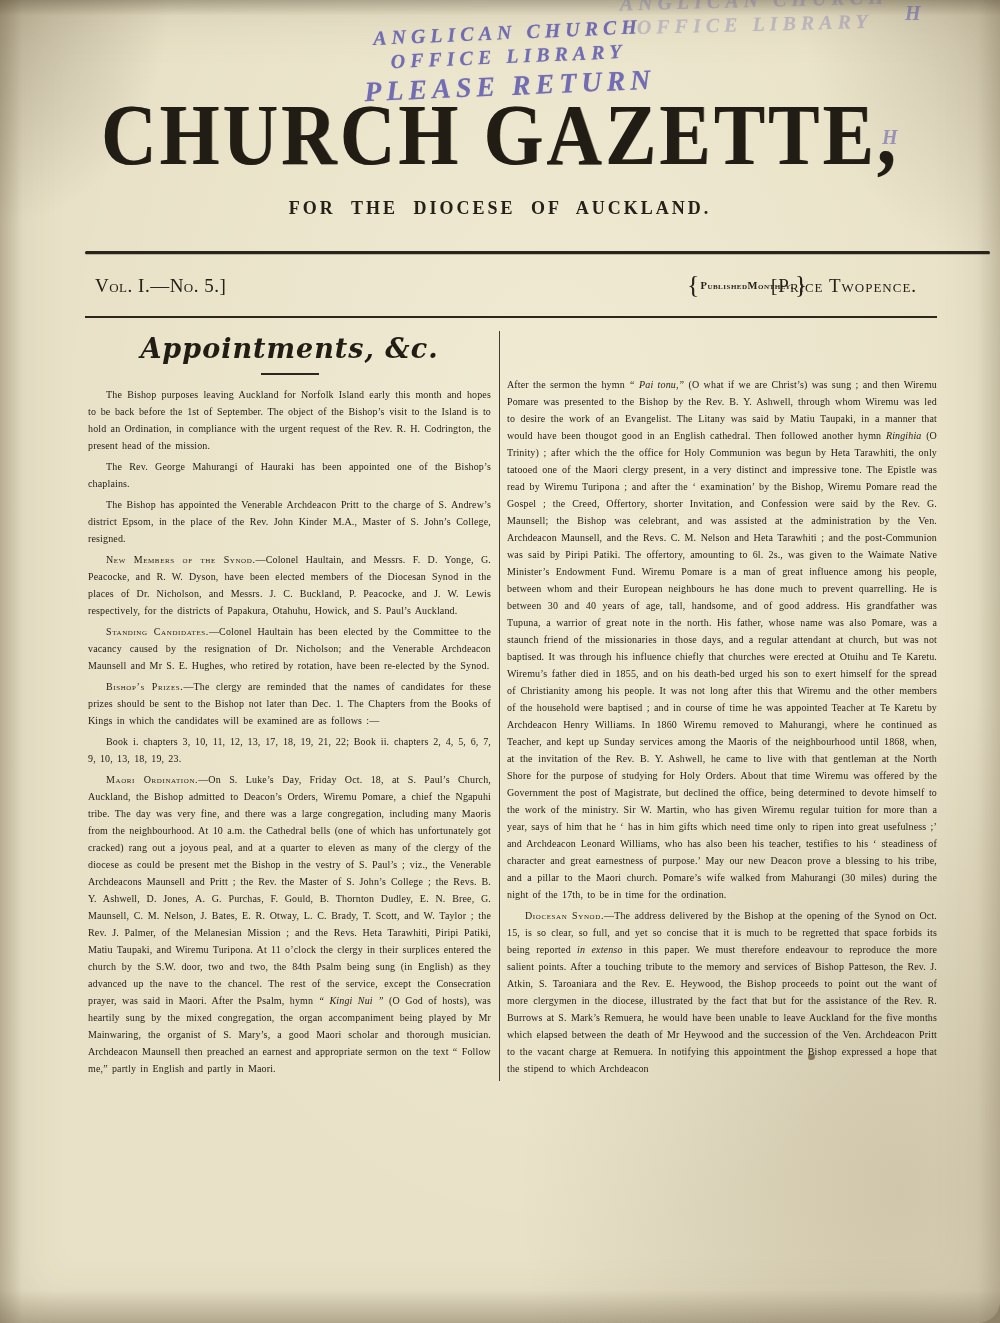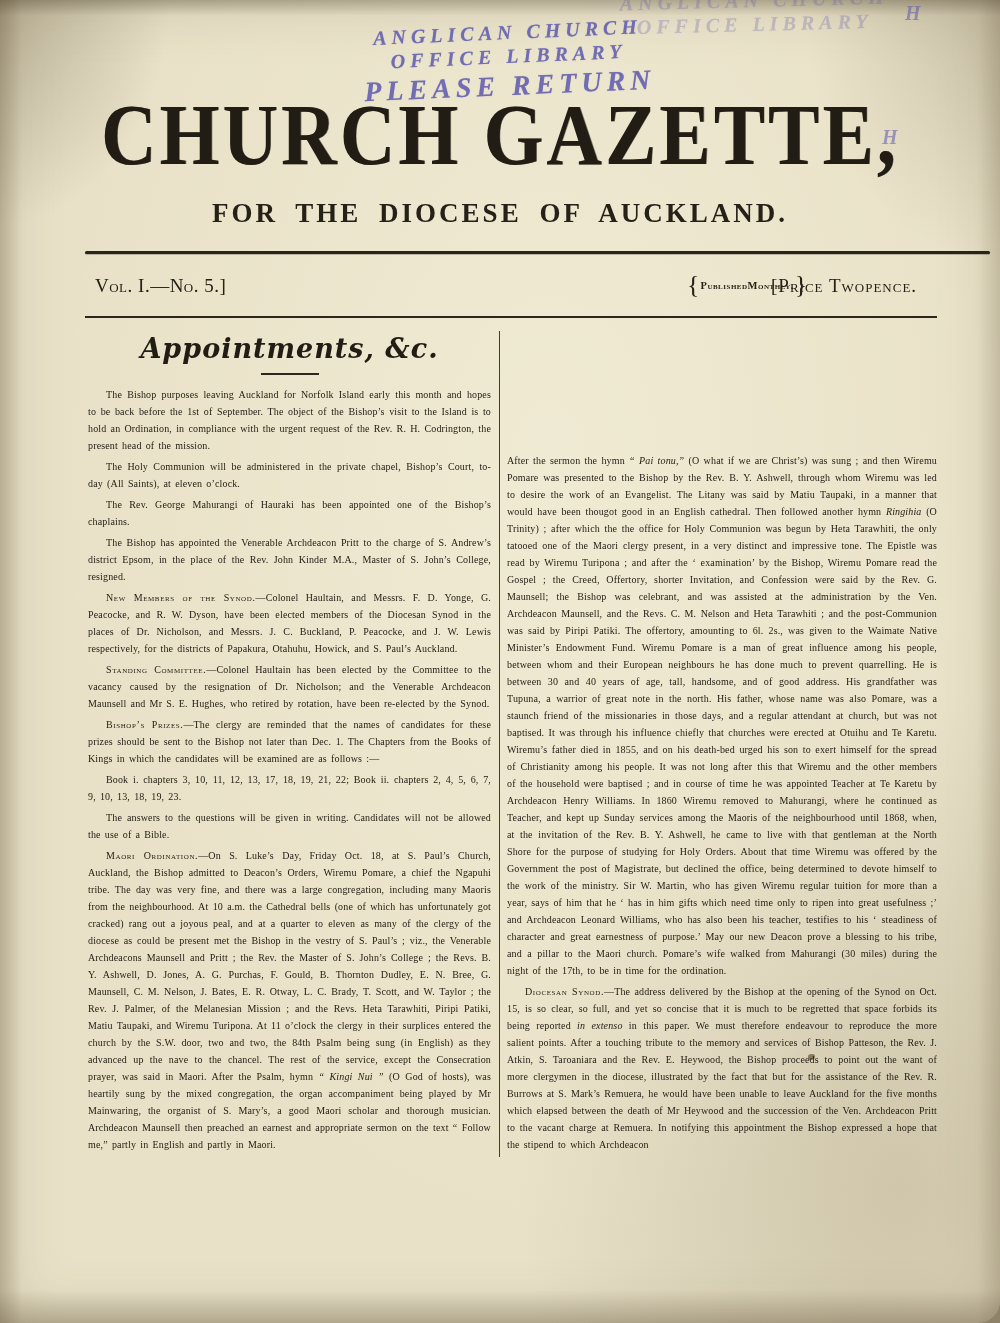--- a/index.html
+++ b/index.html
@@ -71,21 +71,21 @@
     transform:scaleY(1.14);
     transform-origin:center top;
     color:#211c14;
     text-shadow:0.6px 0.6px 0.6px rgba(33,28,20,0.5);
     white-space:nowrap;
   }
   .masthead-sub{
     position:absolute; top:198px; left:0; width:100%;
     text-align:center;
     font-weight:bold;
-    font-size:27px;
+    font-size:18px;
     letter-spacing:3px;
     word-spacing:8px;
     color:#262118;
   }
   .rule1{
     position:absolute; top:251px; left:85px; width:905px; height:3px;
     background:#28231b; border-radius:2px;
     box-shadow:0 1px 0 rgba(40,35,27,0.25);
   }
   .rule2{
@@ -189,28 +189,26 @@
   </div>
 
   <div class="rule2"></div>
 
   <div class="columns">
     <div class="col-left">
       <h2 class="section-heading">Appointments, &amp;c.</h2>
       <hr class="heading-rule">
       <div>
           <p class="body-para">The Bishop purposes leaving Auckland for Norfolk Island early this month and hopes to be back before the 1st of September.  The object of the Bishop’s visit to the Island is to hold an Ordination, in compliance with the urgent request of the Rev. R. H. Codrington, the present head of the mission.</p>
-          <p class="body-para">The Holy Communion will be administered in the private chapel, Bishop’s Court, to-day (All Saints), at eleven o’clock.</p>
           <p class="body-para">The Rev. George Mahurangi of Hauraki has been appointed one of the Bishop’s chaplains.</p>
           <p class="body-para">The Bishop has appointed the Venerable Archdeacon Pritt to the charge of S. Andrew’s district Epsom, in the place of the Rev. John Kinder M.A., Master of S. John’s College, resigned.</p>
           <p class="body-para"><span class="lead">New Members of the Synod.</span>—Colonel Haultain, and Messrs. F. D. Yonge, G. Peacocke, and R. W. Dyson, have been elected members of the Diocesan Synod in the places of Dr. Nicholson, and Messrs. J. C. Buckland, P. Peacocke, and J. W. Lewis respectively, for the districts of Papakura, Otahuhu, Howick, and S. Paul’s Auckland.</p>
-          <p class="body-para"><span class="lead">Standing Committee.</span>—Colonel Haultain has been elected by the Committee to the vacancy caused by the resignation of Dr. Nicholson; and the Venerable Archdeacon Maunsell and Mr S. E. Hughes, who retired by rotation, have been re-elected by the Synod.</p>
+          <p class="body-para"><span class="lead">Standing Candidates.</span>—Colonel Haultain has been elected by the Committee to the vacancy caused by the resignation of Dr. Nicholson; and the Venerable Archdeacon Maunsell and Mr S. E. Hughes, who retired by rotation, have been re-elected by the Synod.</p>
           <p class="body-para"><span class="lead">Bishop’s Prizes.</span>—The clergy are reminded that the names of candidates for these prizes should be sent to the Bishop not later than Dec. 1.  The Chapters from the Books of Kings in which the candidates will be examined are as follows :—</p>
           <p class="body-para">Book i. chapters 3, 10, 11, 12, 13, 17, 18, 19, 21, 22; Book ii. chapters 2, 4, 5, 6, 7, 9, 10, 13, 18, 19, 23.</p>
-          <p class="body-para">The answers to the questions will be given in writing.  Candidates will not be allowed the use of a Bible.</p>
           <p class="body-para"><span class="lead">Maori Ordination.</span>—On S. Luke’s Day, Friday Oct. 18, at S. Paul’s Church, Auckland, the Bishop admitted to Deacon’s Orders, Wiremu Pomare, a chief the Ngapuhi tribe.  The day was very fine, and there was a large congregation, including many Maoris from the neighbourhood.  At 10 a.m. the Cathedral bells (one of which has unfortunately got cracked) rang out a joyous peal, and at a quarter to eleven as many of the clergy of the diocese as could be present met the Bishop in the vestry of S. Paul’s ; viz., the Venerable Archdeacons Maunsell and Pritt ; the Rev. the Master of S. John’s College ; the Revs. B. Y. Ashwell, D. Jones, A. G. Purchas, F. Gould, B. Thornton Dudley, E. N. Bree, G. Maunsell, C. M. Nelson, J. Bates, E. R. Otway, L. C. Brady, T. Scott, and W. Taylor ; the Rev. J. Palmer, of the Melanesian Mission ; and the Revs. Heta Tarawhiti, Piripi Patiki, Matiu Taupaki, and Wiremu Turipona.  At 11 o’clock the clergy in their surplices entered the church by the S.W. door, two and two, the 84th Psalm being sung (in English) as they advanced up the nave to the chancel.  The rest of the service, except the Consecration prayer, was said in Maori. After the Psalm, hymn <i>“ Kingi Nui ”</i> (O God of hosts), was heartily sung by the mixed congregation, the organ accompaniment being played by Mr Mainwaring, the organist of S. Mary’s, a good Maori scholar and thorough musician.  Archdeacon Maunsell then preached an earnest and appropriate sermon on the text “ Follow me,” partly in English and partly in Maori.</p>
         </div>
     </div>
     <div class="col-right">
       <div>
           <p class="body-para noindent">After the sermon the hymn <i>“ Pai tonu,”</i> (O what if we are Christ’s) was sung ; and then Wiremu Pomare was presented to the Bishop by the Rev. B. Y. Ashwell, through whom Wiremu was led to desire the work of an Evangelist.  The Litany was said by Matiu Taupaki, in a manner that would have been thougot good in an English cathedral.  Then followed another hymn <i>Ringihia</i> (O Trinity) ; after which the the office for Holy Communion was begun by Heta Tarawhiti, the only tatooed one of the Maori clergy present, in a very distinct and impressive tone.  The Epistle was read by Wiremu Turipona ; and after the ‘ examination’ by the Bishop, Wiremu Pomare read the Gospel ; the Creed, Offertory, shorter Invitation, and Confession were said by the Rev. G. Maunsell; the Bishop was celebrant, and was assisted at the administration by the Ven. Archdeacon Maunsell, and the Revs. C. M. Nelson and Heta Tarawhiti ; and the post-Communion was said by Piripi Patiki.  The offertory, amounting to 6l. 2s., was given to the Waimate Native Minister’s Endowment Fund.  Wiremu Pomare is a man of great influence among his people, between whom and their European neighbours he has done much to prevent quarrelling.  He is between 30 and 40 years of age, tall, handsome, and of good address.  His grandfather was Tupuna, a warrior of great note in the north.  His father, whose name was also Pomare, was a staunch friend of the missionaries in those days, and a regular attendant at church, but was not baptised.  It was through his influence chiefly that churches were erected at Otuihu and Te Karetu.  Wiremu’s father died in 1855, and on his death-bed urged his son to exert himself for the spread of Christianity among his people.  It was not long after this that Wiremu and the other members of the household were baptised ; and in course of time he was appointed Teacher at Te Karetu by Archdeacon Henry Williams.  In 1860 Wiremu removed to Mahurangi, where he continued as Teacher, and kept up Sunday services among the Maoris of the neighbourhood until 1868, when, at the invitation of the Rev. B. Y. Ashwell, he came to live with that gentleman at the North Shore for the purpose of studying for Holy Orders.  About that time Wiremu was offered by the Government the post of Magistrate, but declined the office, being determined to devote himself to the work of the ministry.  Sir W. Martin, who has given Wiremu regular tuition for more than a year, says of him that he ‘ has in him gifts which need time only to ripen into great usefulness ;’ and Archdeacon Leonard Williams, who has also been his teacher, testifies to his ‘ steadiness of character and great earnestness of purpose.’  May our new Deacon prove a blessing to his tribe, and a pillar to the Maori church.  Pomare’s wife walked from Mahurangi (30 miles) during the night of the 17th, to be in time for the ordination.</p>
           <p class="body-para"><span class="lead">Diocesan Synod.</span>—The address delivered by the Bishop at the opening of the Synod on Oct. 15, is so clear, so full, and yet so concise that it is much to be regretted that space forbids its being reported <i>in extenso</i> in this paper.  We must therefore endeavour to reproduce the more salient points.  After a touching tribute to the memory and services of Bishop Patteson, the Rev. J. Atkin, S. Taroaniara and the Rev. E. Heywood, the Bishop proceeds to point out the want of more clergymen in the diocese, illustrated by the fact that but for the assistance of the Rev. R. Burrows at S. Mark’s Remuera, he would have been unable to leave Auckland for the five months which elapsed between the death of Mr Heywood and the succession of the Ven. Archdeacon Pritt to the vacant charge at Remuera.  In notifying this appointment the Bishop expressed a hope that the stipend to which Archdeacon</p>
         </div>
     </div>
   </div>

